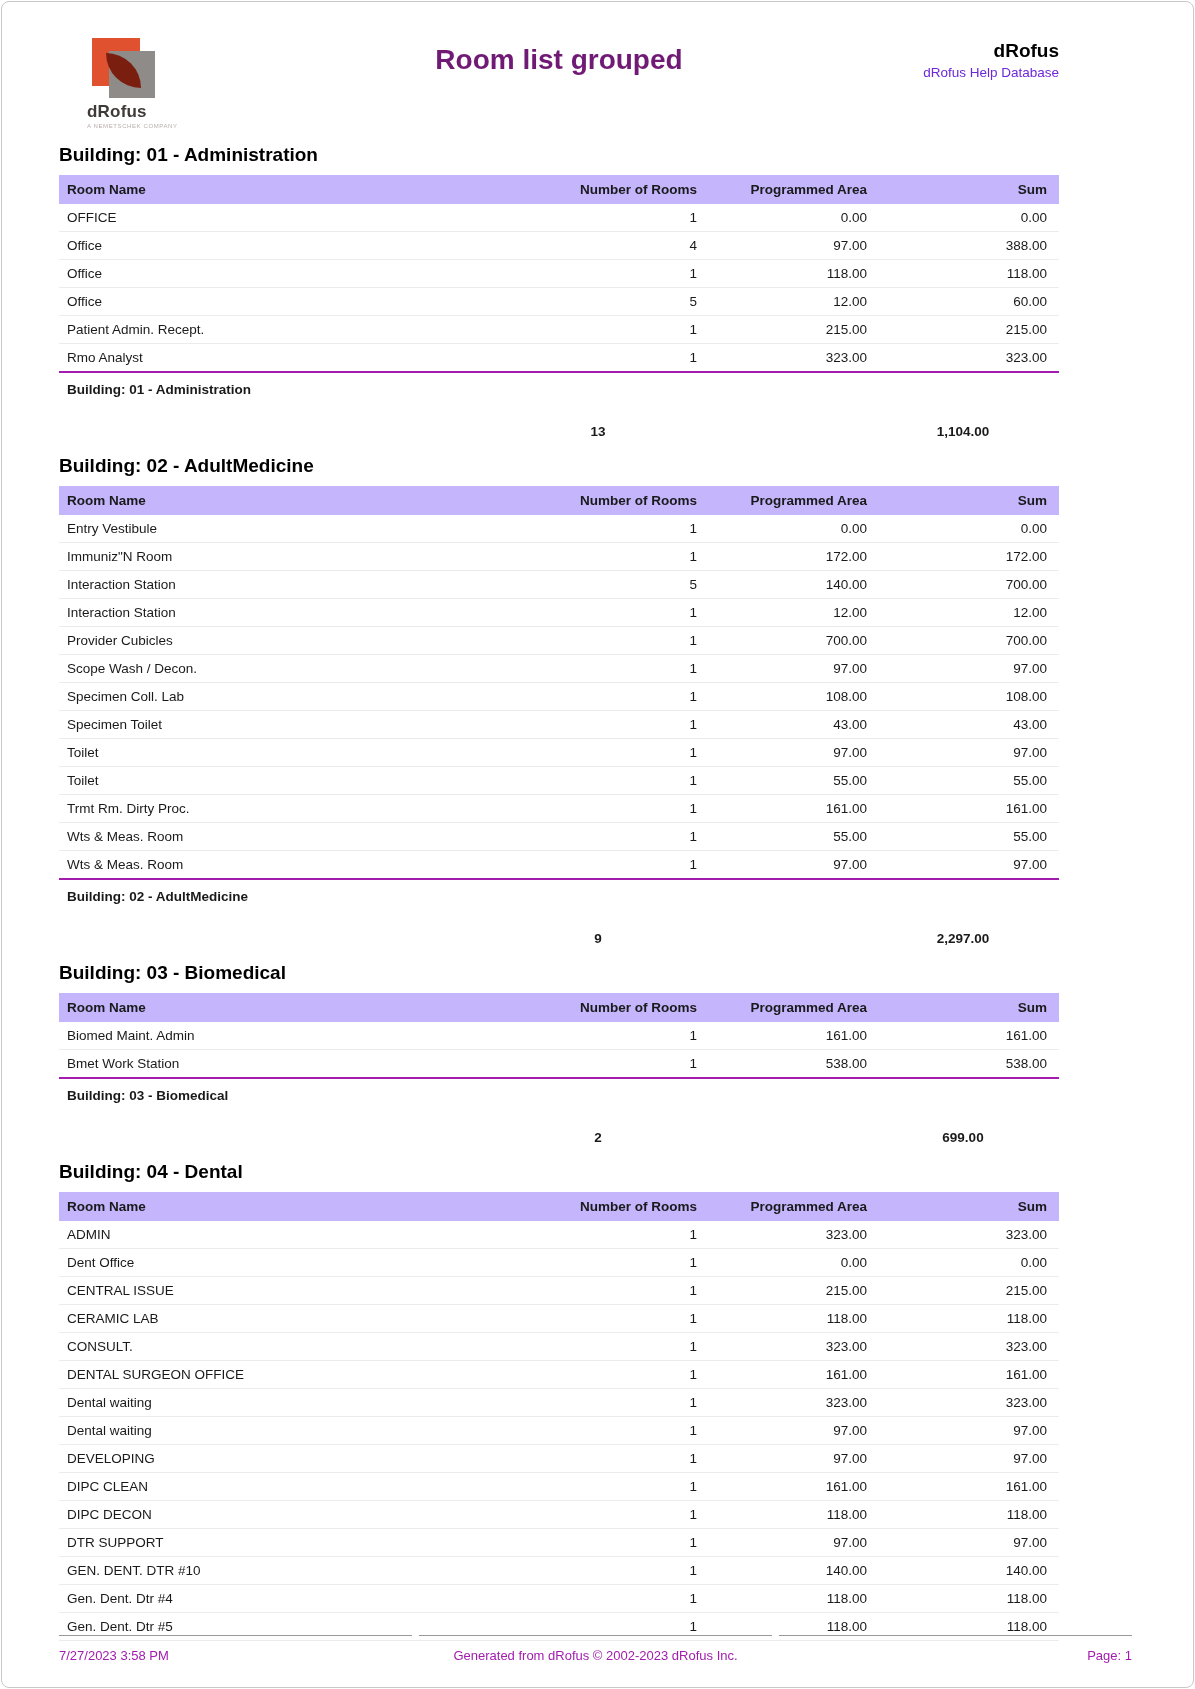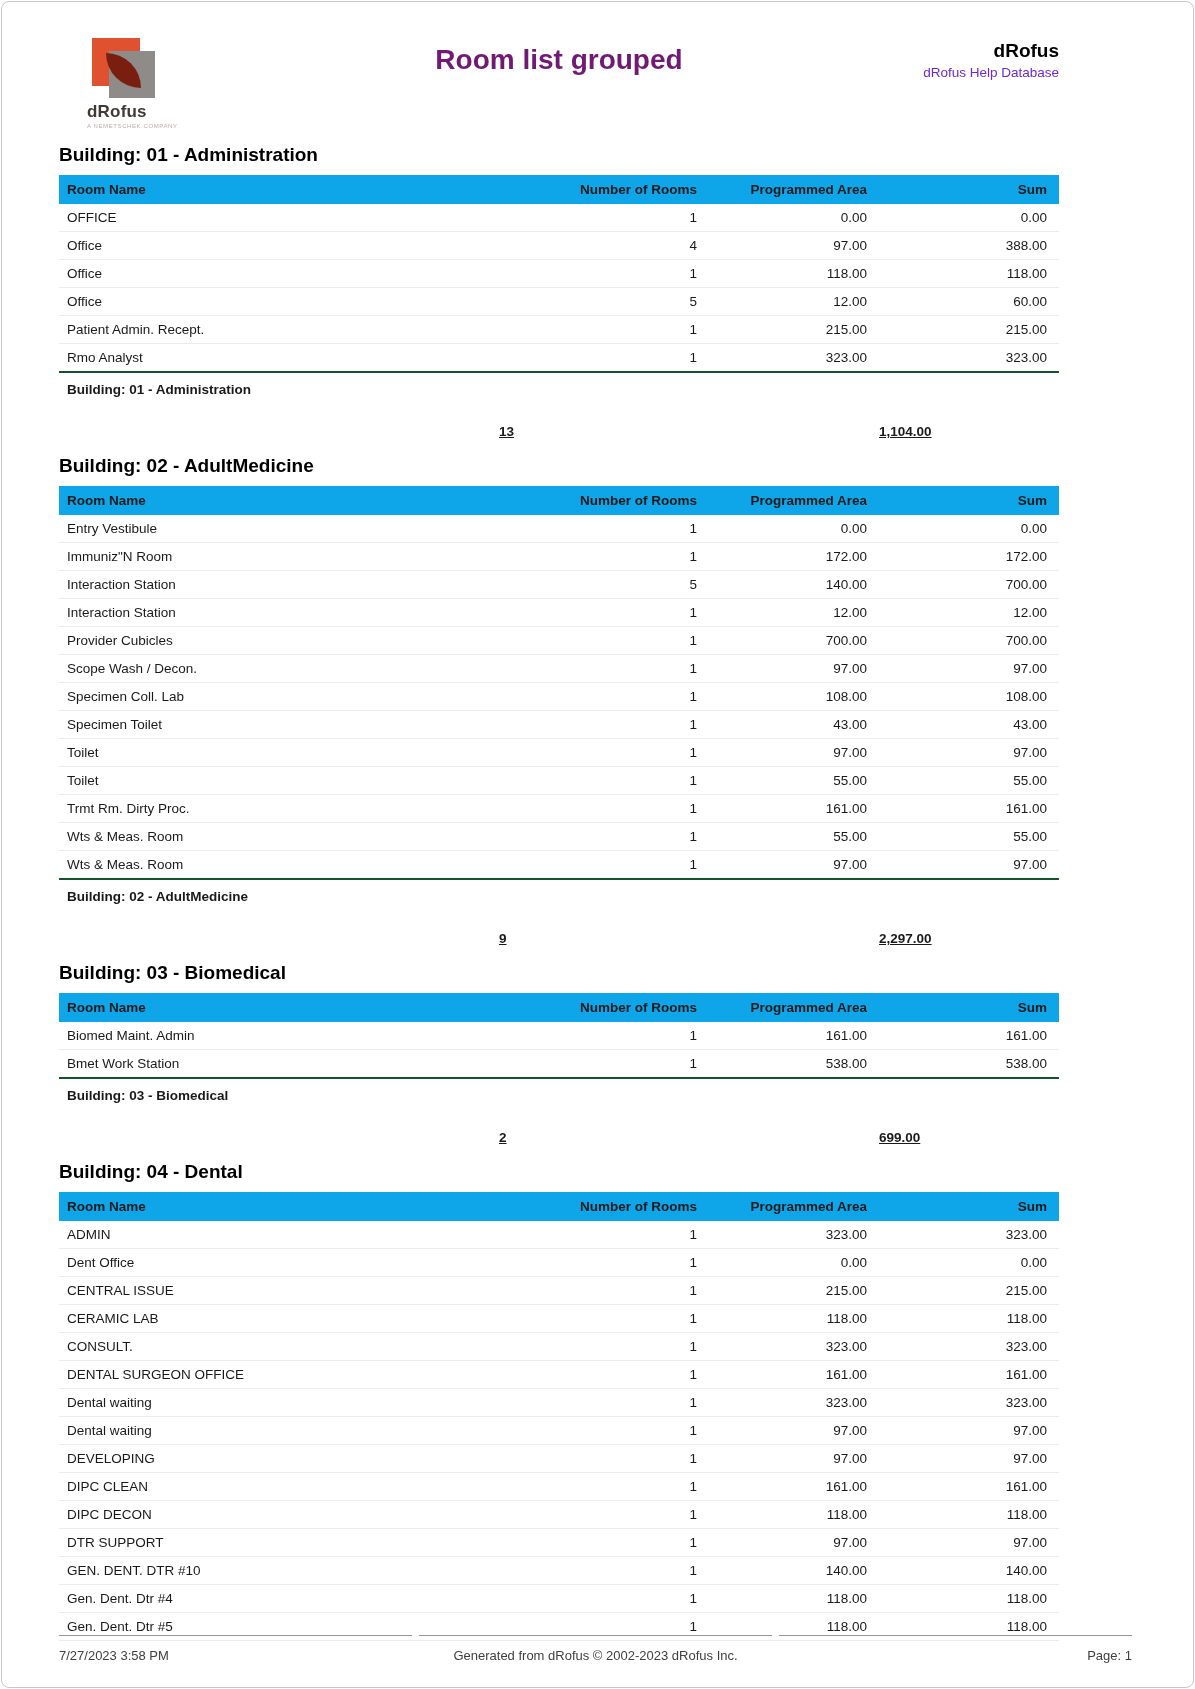--- a/index.html
+++ b/index.html
@@ -22,39 +22,39 @@
   .report-title{position:absolute;left:0;right:0;top:12px;text-align:center;
                 font-size:28px;font-weight:bold;color:#701a75;}
   .header-right{position:absolute;right:0;top:8px;text-align:right;}
   .hr-title{font-size:19px;font-weight:bold;color:#000;}
   .hr-sub{font-size:13.5px;color:#6d28d9;margin-top:3px;}
 
   
   .building-heading{font-size:19px;font-weight:bold;color:#000;margin:16px 0 9px 0;}
   table.room-table{width:1000px;border-collapse:collapse;table-layout:fixed;}
   col.w-name{width:440px;} col.w-rooms{width:210px;} col.w-area{width:170px;} col.w-sum{width:180px;}
-  .room-table th{background:#0ea5e9;font-size:13.5px;font-weight:bold;padding:7px 12px 7px 8px;
+  .room-table th{background:#c4b5fd;font-size:13.5px;font-weight:bold;padding:7px 12px 7px 8px;
                  text-align:right;white-space:nowrap;}
   .room-table th.c-name{text-align:left;}
   .room-table td{font-size:13.5px;padding:6px 12px 6px 8px;text-align:right;
                  border-bottom:1px solid #ececec;white-space:nowrap;overflow:hidden;}
   .room-table td.c-name{text-align:left;}
-  .room-table tbody tr:last-child td{border-bottom:2px solid #14532d;}
+  .room-table tbody tr:last-child td{border-bottom:2px solid #a21caf;}
   .room-table.no-bottom tbody tr:last-child td{border-bottom:1px solid #ececec;}
   .group-footer{margin-bottom:6px;}
   .group-label{font-size:13.5px;font-weight:bold;padding:9px 0 0 8px;}
   .totals-row{display:grid;grid-template-columns:440px 210px 170px 180px;margin-top:27px;
               font-size:13.5px;font-weight:bold;}
-  .totals-row span{text-align:left;padding-right:12px;text-decoration:underline;}
+  .totals-row span{text-align:center;padding-right:12px;}
 
   
   .report-footer{position:absolute;left:57px;width:1073px;bottom:24px;}
   .foot-divider{display:flex;gap:7px;}
   .foot-divider span{flex:1;border-top:1px solid #999;}
-  .foot-row{display:grid;grid-template-columns:1fr auto 1fr;margin-top:12px;font-size:13px;color:#404040;}
+  .foot-row{display:grid;grid-template-columns:1fr auto 1fr;margin-top:12px;font-size:13px;color:#a21caf;}
   .foot-center{text-align:right;}
   .foot-page{text-align:right;}
 </style>
 </head>
 <body>
 
 <div class="page">
   <div class="content">
     <header class="report-header">
       <div class="logo">

